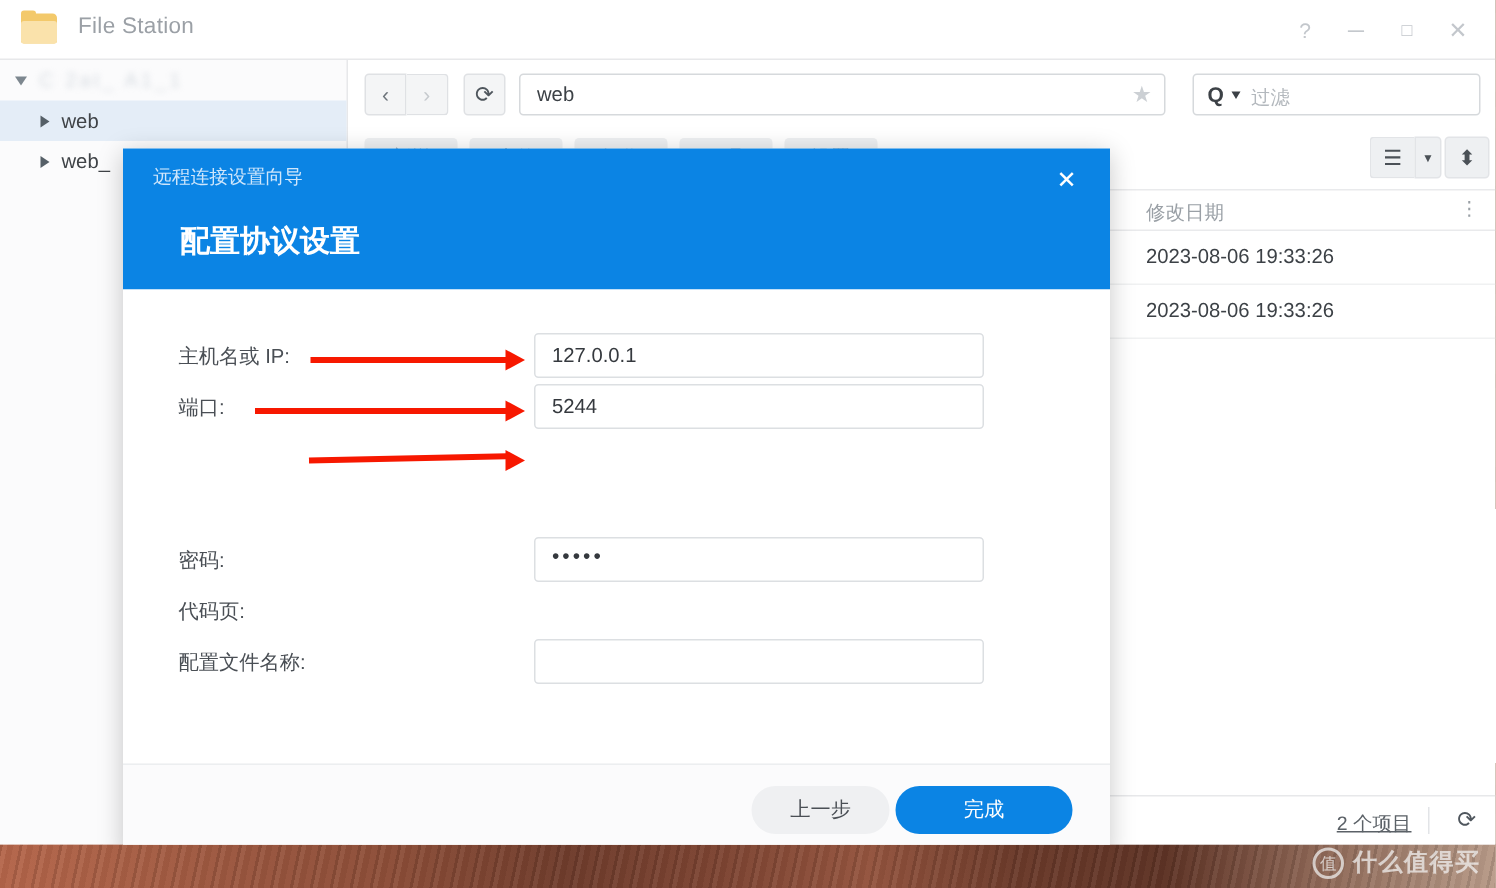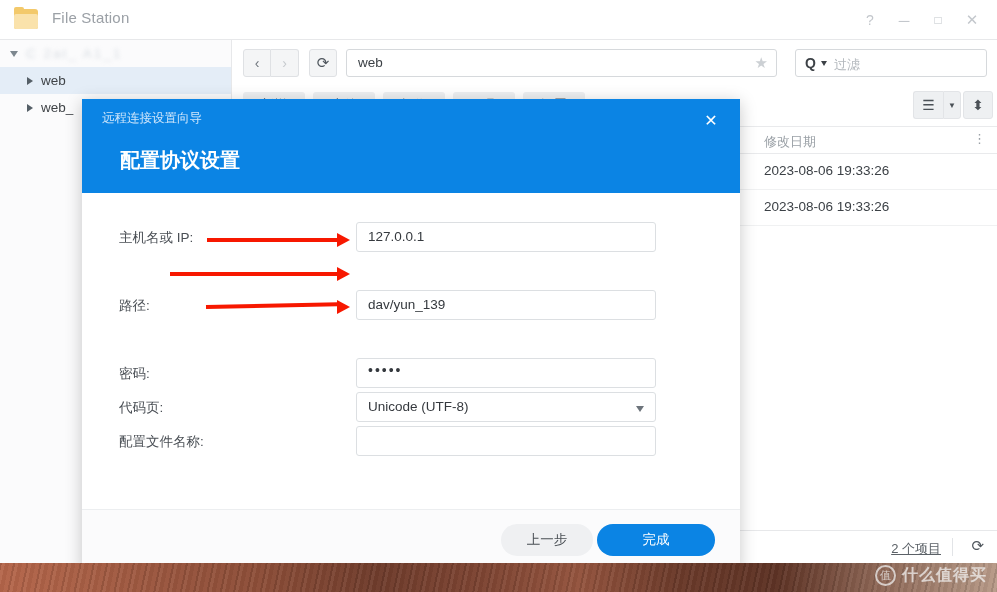--- a/index.html
+++ b/index.html
@@ -472,42 +472,38 @@
 
     <div id="dlg-body">
 
       <div class="form-row" style="top:29px">
         <div class="form-label">主机名或 IP:</div>
         <div class="form-input">
           <div class="val">127.0.0.1</div>
         </div>
       </div>
 
-
-      <div class="form-row" style="top:97px">
-        <div class="form-label">路径:</div>
+      <div class="form-row" style="top:63px">
+        <div class="form-label">端口:</div>
         <div class="form-input">
-          <div class="val">dav/yun_139</div>
+          <div class="val">5244</div>
         </div>
       </div>
+
 
 
       <div class="form-row" style="top:165px">
         <div class="form-label">密码:</div>
         <div class="form-input">
           <div class="dots">•••••</div>
         </div>
       </div>
 
       <div class="form-row" style="top:199px">
         <div class="form-label">代码页:</div>
-        <div class="form-input">
-          <div class="val">Unicode (UTF-8)</div>
-          <div class="sel-caret"></div>
-        </div>
       </div>
 
       <div class="form-row" style="top:233px">
         <div class="form-label">配置文件名称:</div>
         <div class="form-input">
           <div class="val"></div>
         </div>
       </div>
 
     </div>

